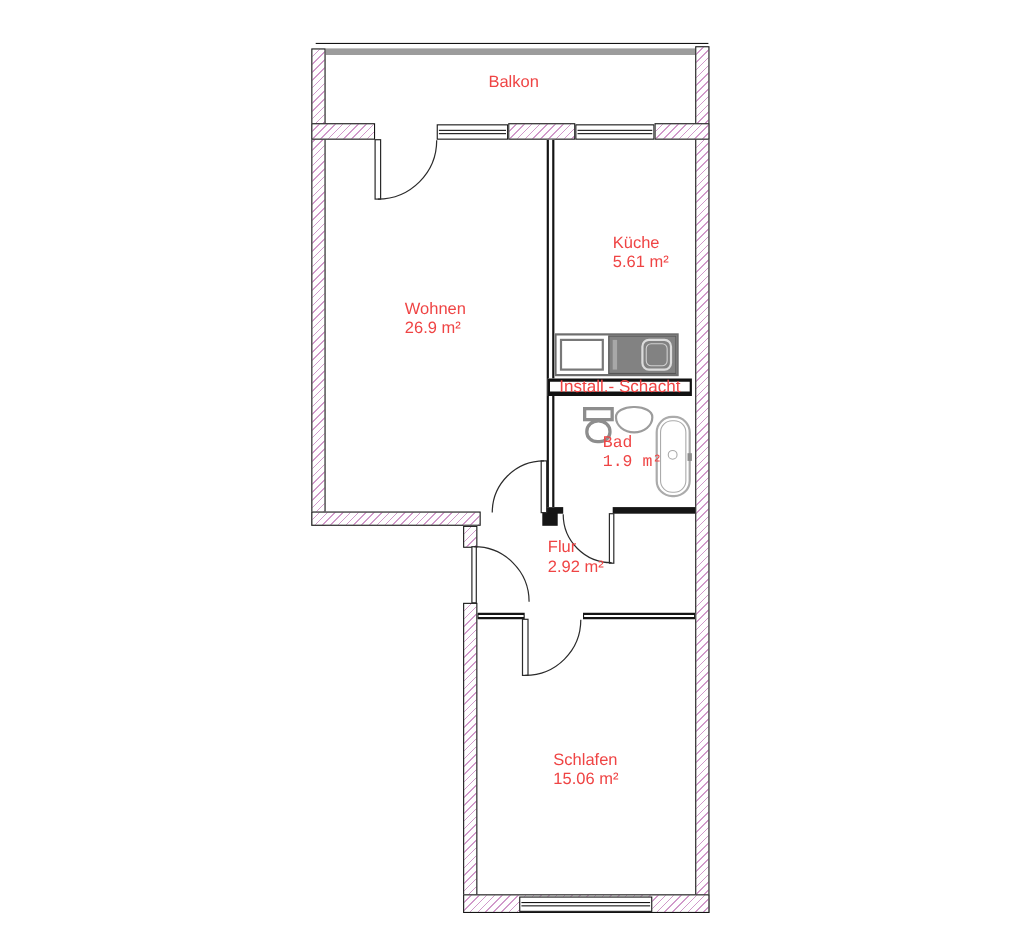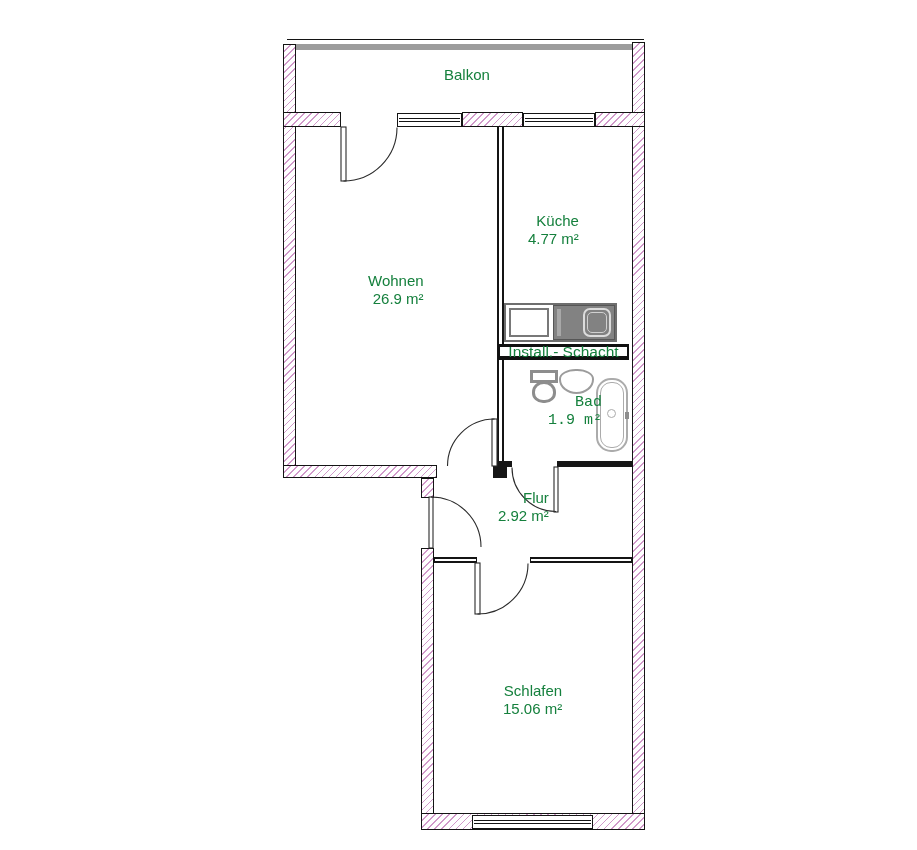--- a/index.html
+++ b/index.html
@@ -27,22 +27,22 @@
          border:1.2px solid #141414; }
   .win::before, .win::after { content:""; position:absolute; left:1px; right:1px;
          border-top:1px solid #141414; }
   .win::before { top:4px; }
   .win::after  { top:7px; }
   .line-h { position:absolute; border-top:1.5px solid #141414; }
   .rail { position:absolute; background:#9c9c9c; }
   .box-schacht { position:absolute; box-sizing:border-box; background:#fff;
          border:2px solid #111; border-top-width:3px; border-bottom-width:4px;
          display:flex; align-items:center; justify-content:center; }
-  .lbl { position:absolute; font-size:15px; line-height:18px; color:#15803d;
-         white-space:nowrap;text-align:right; }
+  .lbl { position:absolute; font-size:15px; line-height:18px; color:#ef4444;
+         white-space:nowrap; }
   .lbl .a2 { font-size:15px; }
   
   .kc-outer { position:absolute; box-sizing:border-box; border:2px solid #6e6e6e; background:#fff; }
   .kc-stove { position:absolute; box-sizing:border-box; border:2px solid #787878; background:#fff; }
   .kc-sinkunit { position:absolute; box-sizing:border-box; background:#828282; border:1px solid #565656; }
   .kc-strip { position:absolute; background:#a8a8a8; }
   .kc-basin { position:absolute; box-sizing:border-box; border:2px solid #dcdcdc; border-radius:7px; }
   .kc-basin-in { position:absolute; box-sizing:border-box; border:1px solid #d0d0d0; border-radius:5px; }
   
   .fx { position:absolute; box-sizing:border-box; background:#fff; }
@@ -124,23 +124,23 @@
     </g>
   </svg>
 
   <div class="lbl" style="left:444px; top:66px;">
     <div>Balkon</div>
   </div>
   <div class="lbl" style="left:368px; top:272px;">
     <div>Wohnen</div>
     <div class="a2">26.9 m²</div>
   </div>
-  <div class="lbl" style="left:528px; top:212px;">
+  <div class="lbl" style="left:557px; top:212px;">
     <div>Küche</div>
-    <div class="a2">4.77 m²</div>
+    <div class="a2">5.61 m²</div>
   </div>
   <div class="lbl" style="left:548px; top:394px;font-family:Liberation Mono, monospace;">
     <div>Bad</div>
     <div class="a2">1.9 m²</div>
   </div>
   <div class="lbl" style="left:498px; top:489px;">
     <div>Flur</div>
     <div class="a2">2.92 m²</div>
   </div>
   <div class="lbl" style="left:503px; top:682px;">

